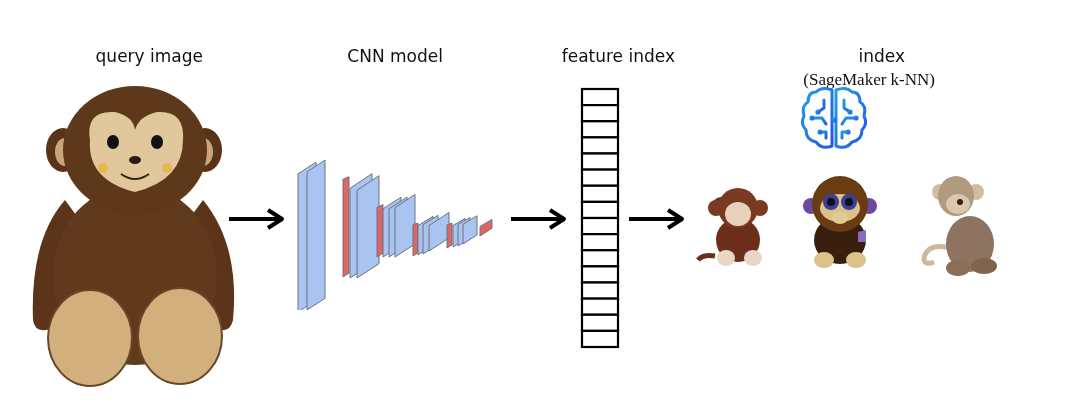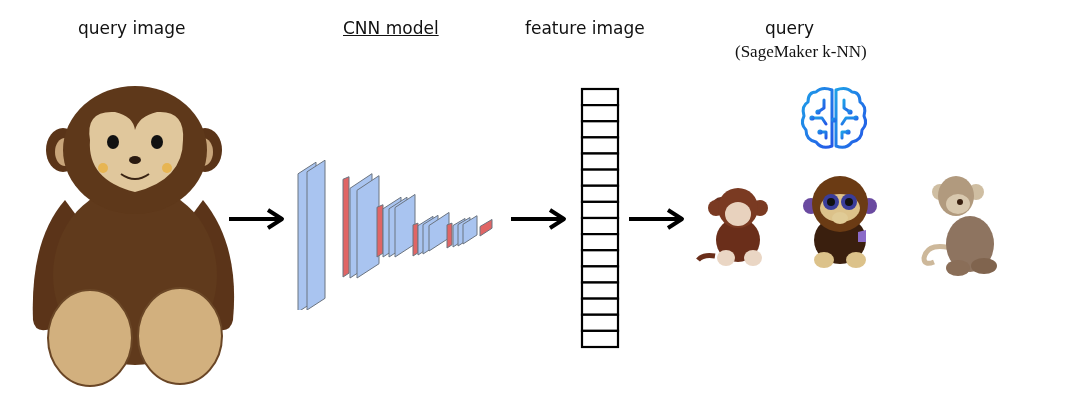--- a/index.html
+++ b/index.html
@@ -1,28 +1,28 @@
 <!DOCTYPE html>
 <html><head>
 <meta charset="utf-8">
 <style>
   html, body { margin:0; padding:0; background:#ffffff; }
   body { width:1073px; height:411px; position:relative; overflow:hidden;
          font-family:"DejaVu Sans", sans-serif; color:#111; }
-  .label { position:absolute; font-size:17px; text-align:left; line-height:22px; white-space:nowrap; }
+  .label { position:absolute; font-size:17px; text-align:right; line-height:22px; white-space:nowrap;margin-top:28px; }
   .abs { position:absolute; }
   svg { display:block; }
 </style>
 </head>
 <body>
 
 <div class="label" style="left:78px;top:17px;width:125px;">query image</div>
-<div class="label" style="left:343px;top:17px;width:125px;text-decoration:underline;">CNN model</div>
-<div class="label" style="left:525px;top:17px;width:150px;">feature image</div>
-<div class="label" style="left:765px;top:17px;width:140px;">query</div>
+<div class="label" style="left:318px;top:17px;width:125px;">CNN model</div>
+<div class="label" style="left:525px;top:17px;width:150px;">feature index</div>
+<div class="label" style="left:765px;top:17px;width:140px;">index</div>
 <div class="label" style="left:735px;top:41px;width:200px;font-family:Liberation Serif, serif;">(SageMaker k-NN)</div>
 
 <div class="abs" style="left:5px;top:80px;">
   <svg width="230" height="320" viewBox="0 0 230 320">
 
     <ellipse cx="58" cy="70" rx="17" ry="22" fill="#5a3418"></ellipse>
     <ellipse cx="60" cy="72" rx="10" ry="14" fill="#c8a57a"></ellipse>
     <ellipse cx="200" cy="70" rx="17" ry="22" fill="#5a3418"></ellipse>
     <ellipse cx="198" cy="72" rx="10" ry="14" fill="#c8a57a"></ellipse>
 

